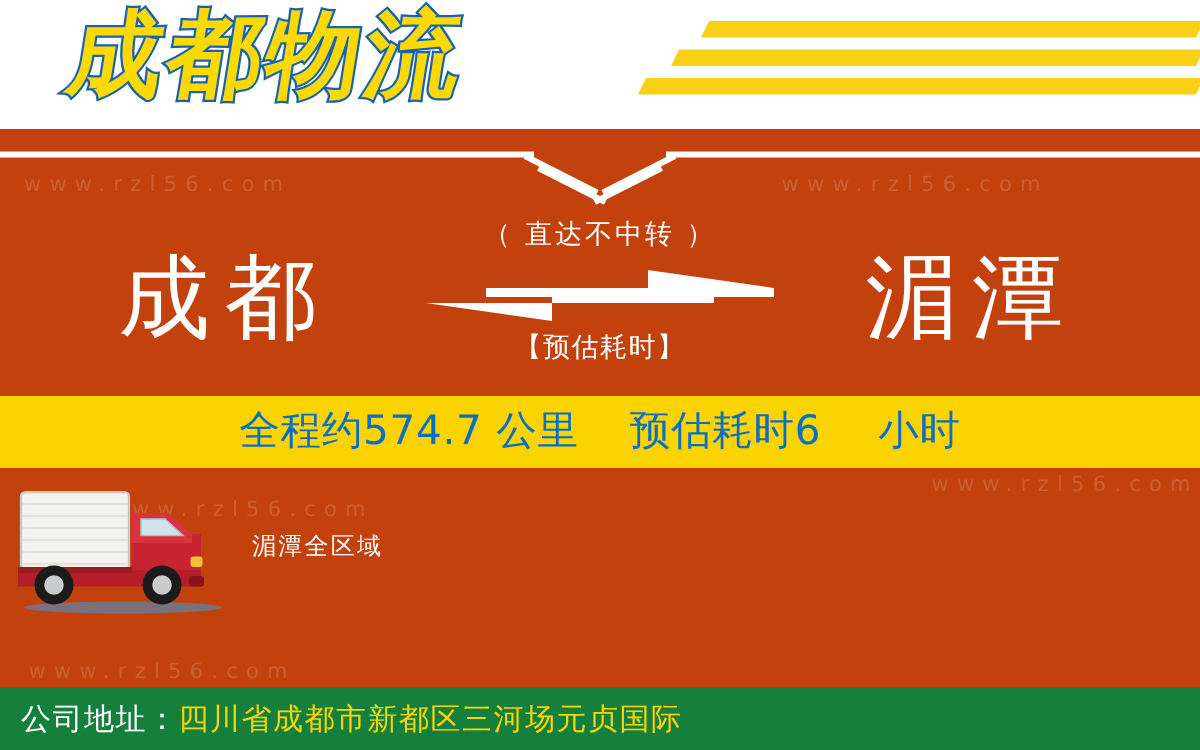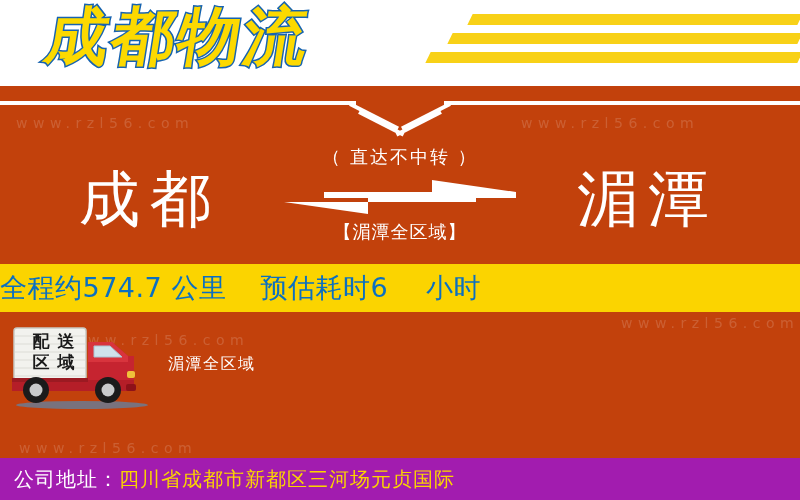--- a/index.html
+++ b/index.html
@@ -156,20 +156,21 @@
   .dist-bar {
     position: absolute; left: 0; top: 178px;
     width: 800px; height: 48px;
     background: #FBD400;
   }
   .dist-text {
     position: absolute;
     left: 0; right: 0; top: 0;
     height: 31px;
     line-height: 48px;
+    text-align: center;
     color: #0A6FC2;
     font-size: 27px;
     font-weight: 500;
     letter-spacing: 0.5px;
     white-space: nowrap;
     font-family: "DejaVu Sans", "Liberation Sans", sans-serif;
   }
   .dist-text .gap1 { display: inline-block; width: 34px; }
   .dist-text .gap2 { display: inline-block; width: 38px; }
 
@@ -200,21 +201,21 @@
     line-height: 21px;
     letter-spacing: 1px;
     text-align: center;
     font-family: "DejaVu Sans", "Liberation Sans", sans-serif;
   }
 
   
   .footer {
     position: absolute; left: 0; top: 458px;
     width: 800px; height: 42px;
-    background: #a21caf;
+    background: #15803d;
   }
   .footer-inner {
     position: absolute;
     left: 14px; top: 0;
     height: 42px; line-height: 42px;
     white-space: nowrap;
     font-size: 20px;
     letter-spacing: 1px;
     font-family: "DejaVu Sans", "Liberation Sans", sans-serif;
   }
@@ -263,21 +264,21 @@
       <div class="tag-direct">（ 直达不中转 ）</div>
       <div class="arrow-box">
         <svg width="232" height="36" viewBox="0 0 232 36" aria-hidden="true">
           <polygon points="232,4 150,4 150,0 150,9 0,30 0,36 232,36" fill="none"></polygon>
           <polygon points="148,0 232,12 148,12" fill="#ffffff"></polygon>
           <polygon points="148,12 232,12 232,18 40,18 40,12" fill="#ffffff"></polygon>
           <polygon points="84,34 0,22 84,22" fill="#ffffff"></polygon>
           <polygon points="84,16 192,16 192,22 84,22" fill="#ffffff"></polygon>
         </svg>
       </div>
-      <div class="tag-round">【湄潭全区域】</div>
+      <div class="tag-round">【预估耗时】</div>
     </div>
 
     <div class="dist-bar">
       <div class="dist-text">
         <span>全程约</span><span>574.7</span>&nbsp;<span>公里</span><span class="gap1"></span><span>预估耗时</span><span>6</span><span class="gap2"></span><span>小时</span>
       </div>
     </div>
 
     <div class="region-row">
       <div class="truck">
@@ -304,24 +305,20 @@
           <rect x="4" y="52" width="76" height="4" fill="#9C1A22"></rect>
 
           <rect x="118" y="58" width="10" height="7" rx="2" fill="#8E1119"></rect>
           <rect x="119" y="45" width="8" height="7" rx="2" fill="#F0C23A"></rect>
 
           <circle cx="28" cy="64" r="13" fill="#1B1B1B"></circle>
           <circle cx="28" cy="64" r="6.5" fill="#C9CBCC"></circle>
           <circle cx="100" cy="64" r="13" fill="#1B1B1B"></circle>
           <circle cx="100" cy="64" r="6.5" fill="#C9CBCC"></circle>
         </svg>
-        <div class="truck-label">
-          <div>配 送</div>
-          <div>区 域</div>
-        </div>
       </div>
       <div class="region-text">湄潭全区域</div>
     </div>
 
   </div>
 
   <div class="footer">
     <div class="footer-inner">
       <span class="footer-label">公司地址：</span><span class="footer-addr">四川省成都市新都区三河场元贞国际</span>
     </div>

